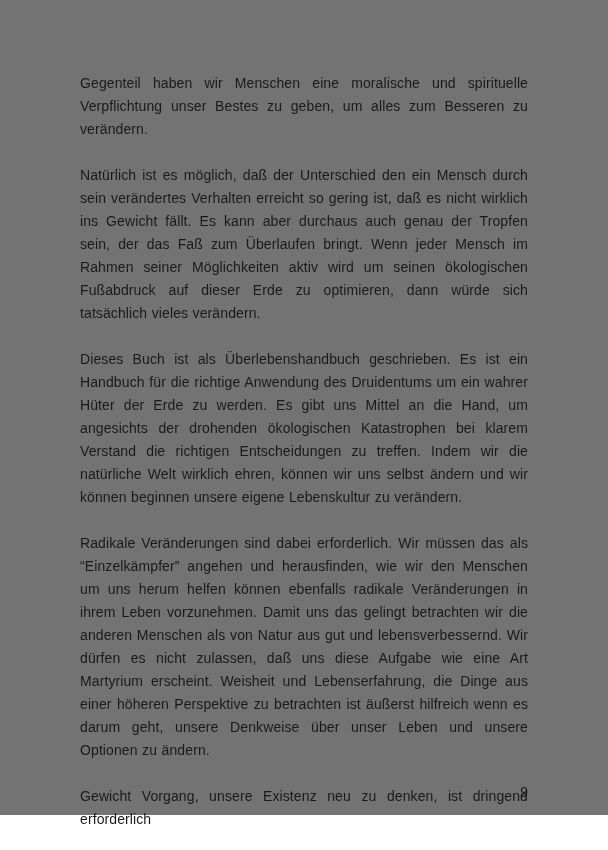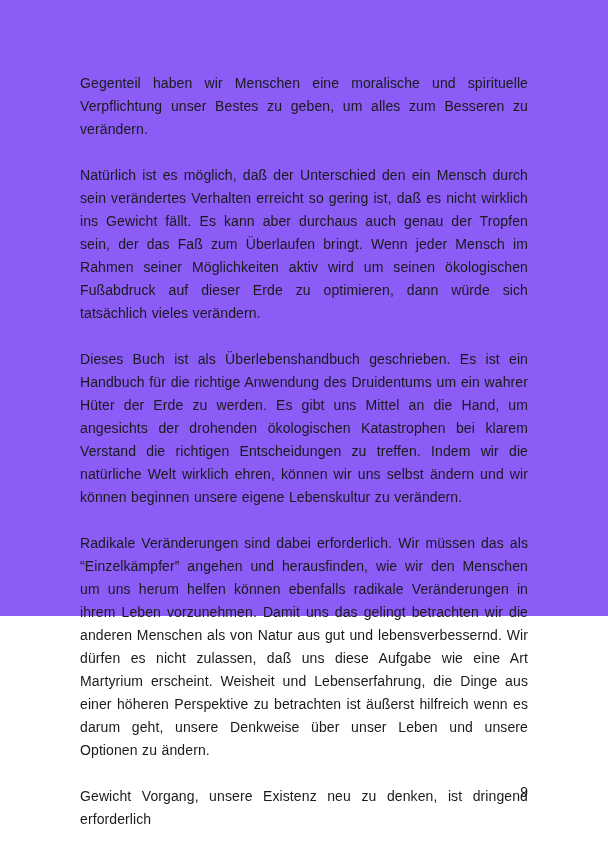--- a/index.html
+++ b/index.html
@@ -12,22 +12,22 @@
     height: 850px;
     position: relative;
     overflow: hidden;
     font-family: "Liberation Sans", "DejaVu Sans", sans-serif;
   }
   .page {
     position: absolute;
     top: 0;
     left: 0;
     width: 608px;
-    height: 616px;
-    background: #8b5cf6;
+    height: 815px;
+    background: #737373;
     box-sizing: border-box;
     padding: 72px 80px 0 80px;
     color: #1a1a1a;
   }
   .body-text p {
     margin: 0 0 23px 0;
     font-size: 14px;
     line-height: 23px;
     text-align: justify;
     text-justify: inter-word;

